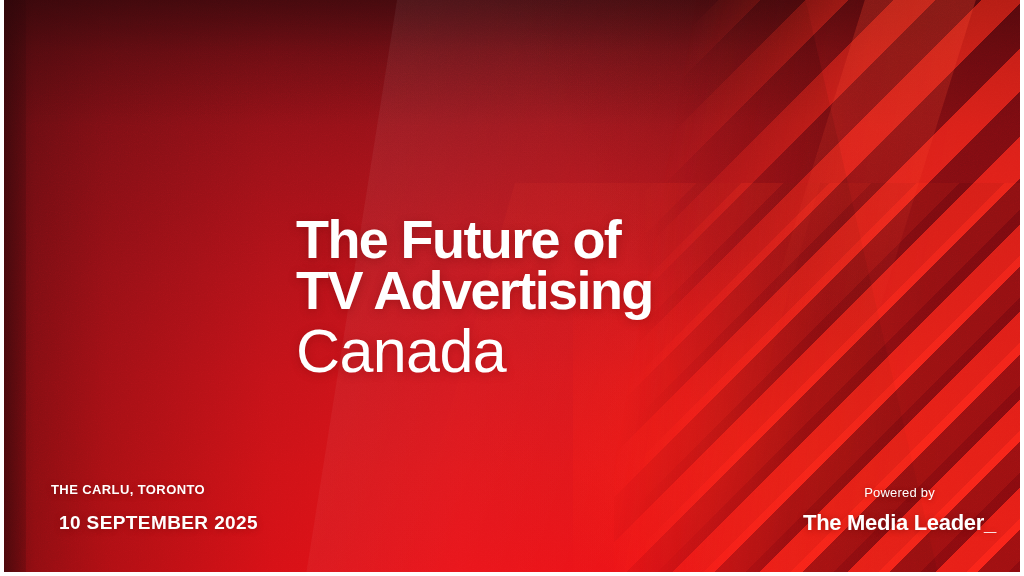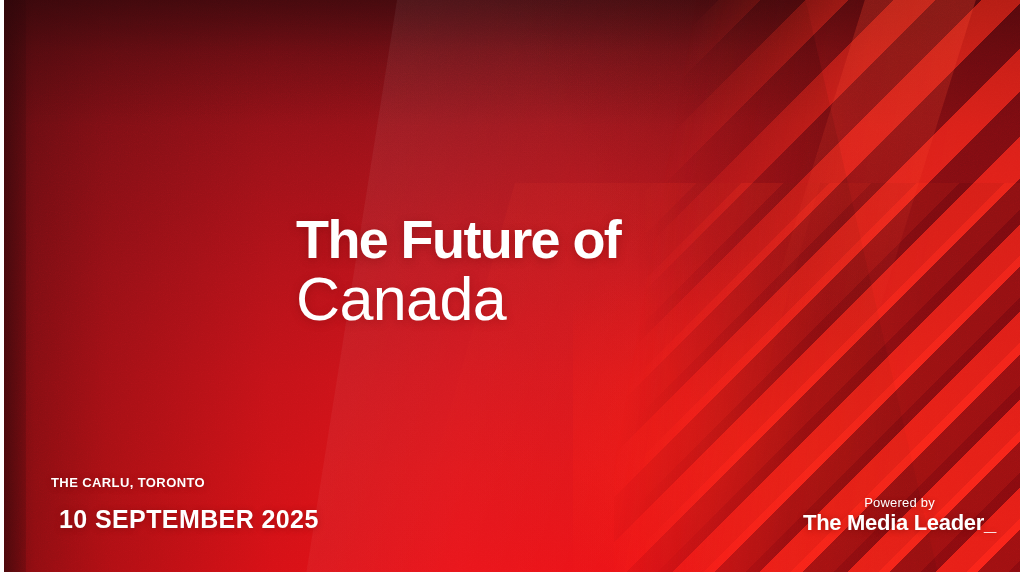--- a/index.html
+++ b/index.html
@@ -229,21 +229,21 @@
     color: #ffffff;
   }
   .detail-venue {
     font-size: 13px;
     font-weight: 700;
     letter-spacing: 0.4px;
     white-space: nowrap;
     text-shadow: 0 1px 6px rgba(80,0,0,0.35);
   }
   .detail-date {
-    font-size: 25px;
+    font-size: 19px;
     font-weight: 700;
     letter-spacing: 0.4px;
     white-space: nowrap;
     margin-top: 15px;
     margin-left: 8px;
     text-shadow: 0 1px 6px rgba(80,0,0,0.35);
   }
 
   #brand-block {
     position: absolute;
@@ -257,21 +257,21 @@
     font-weight: 400;
     letter-spacing: 0.2px;
     white-space: nowrap;
     text-shadow: 0 1px 5px rgba(80,0,0,0.45);
   }
   .brand-name {
     font-size: 22px;
     font-weight: 900;
     letter-spacing: -0.3px;
     white-space: nowrap;
-    margin-top: 0;
+    margin-top: 10px;
     text-shadow: 0 1px 6px rgba(80,0,0,0.45);
   }
 </style>
 </head>
 <body>
 
 <div id="slide">
   <div id="stage">
 
     <div class="bg bg-base"></div>
@@ -291,20 +291,21 @@
         <feTurbulence type="fractalNoise" baseFrequency="0.9" numOctaves="3" stitchTiles="stitch"></feTurbulence>
         <feColorMatrix type="saturate" values="0"></feColorMatrix>
       </filter>
       <rect width="100%" height="100%" filter="url(#noiseFilter)" opacity="0.55"></rect>
     </svg>
 
     <div class="content">
 
       <div id="title-block">
         <div class="title-line">The Future of</div>
+        <div class="title-line">TV Advertising</div>
         <div class="subtitle-line">Canada</div>
       </div>
 
       <div id="event-details">
         <div class="detail-venue">THE CARLU, TORONTO</div>
         <div class="detail-date">10 SEPTEMBER 2025</div>
       </div>
 
       <div id="brand-block">
         <div class="brand-kicker">Powered by</div>

